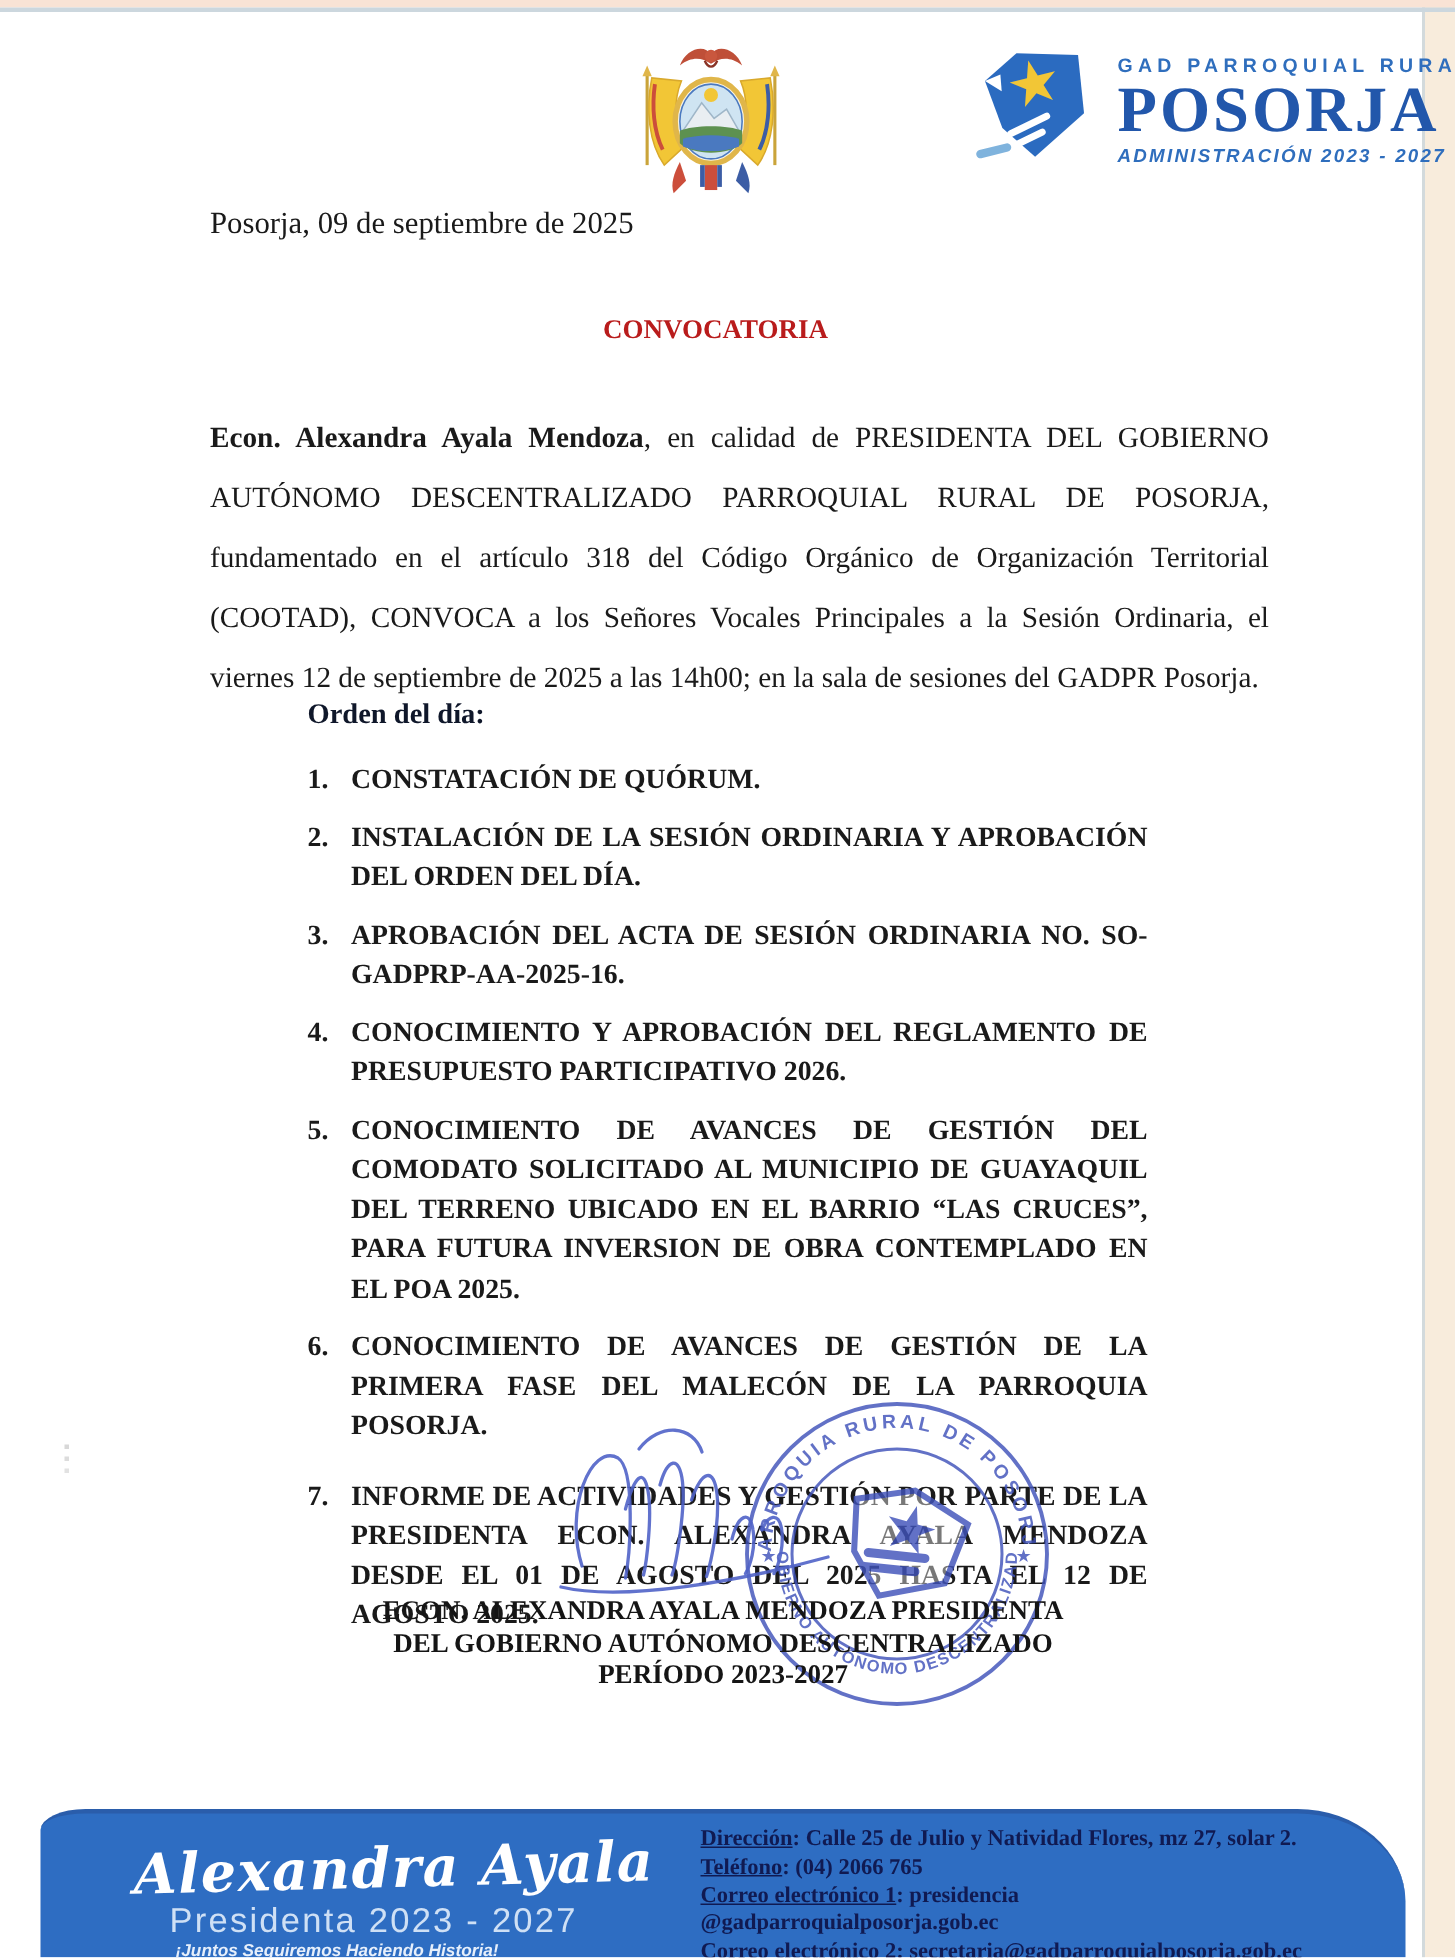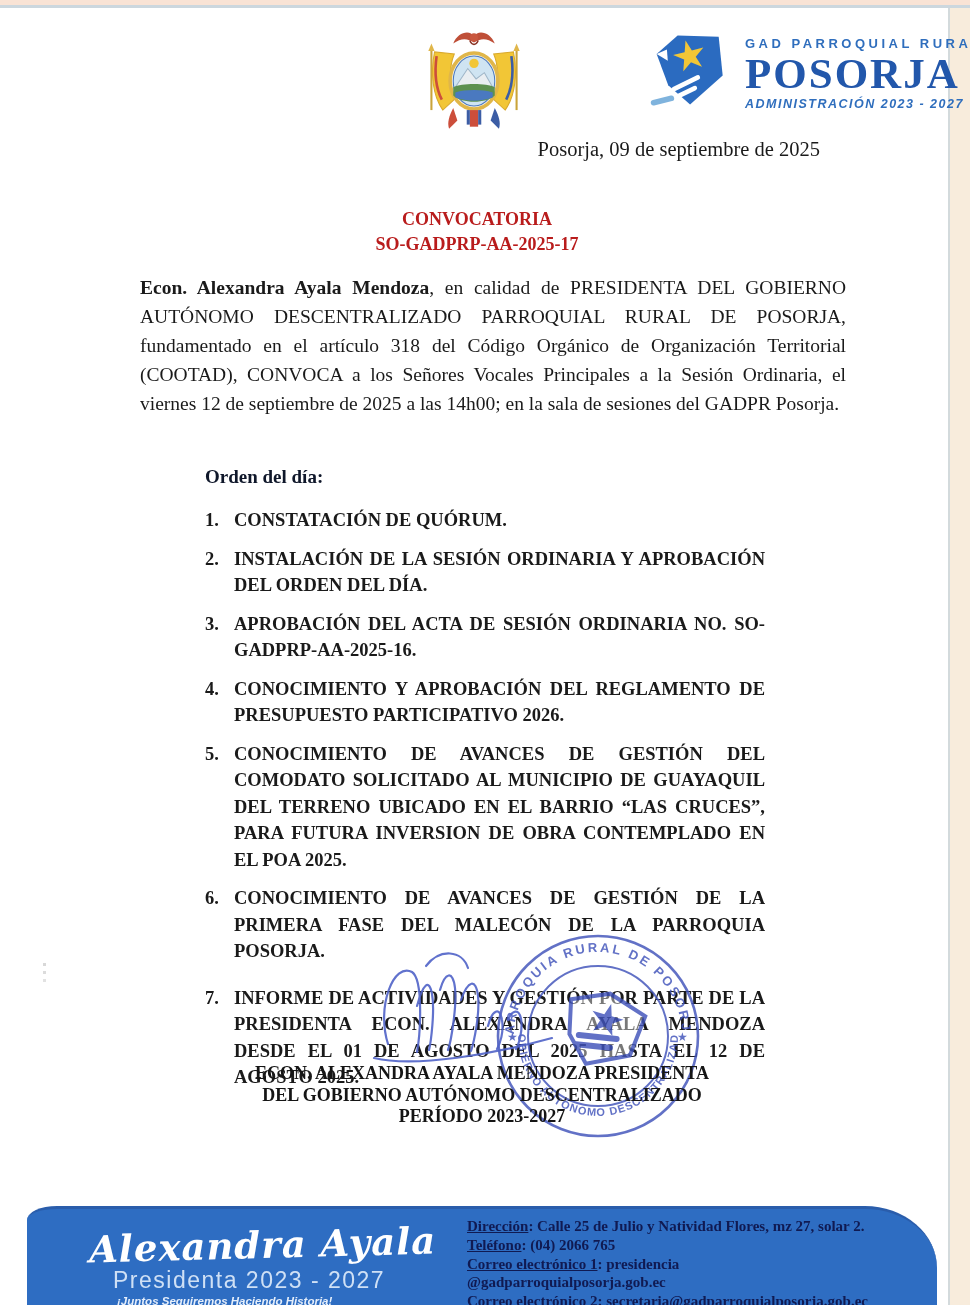--- a/index.html
+++ b/index.html
@@ -13,25 +13,25 @@
 
   
   .coat { position:absolute; left:422px; top:27px; width:104px; height:108px; }
   .logo { position:absolute; left:645px; top:24px; display:flex; align-items:flex-start; }
   .logo-shield { width:92px; height:96px; flex:0 0 auto; }
   .logo-text { margin-left:8px; padding-top:12px; }
   .logo-top { color:#2f6ebd; font-family:"Liberation Sans", sans-serif; font-weight:bold; font-size:13px; letter-spacing:3.5px; white-space:nowrap; }
   .logo-name { color:#2257ab; font-family:"Liberation Serif", serif; font-weight:bold; font-size:43px; letter-spacing:2px; line-height:46px; white-space:nowrap; }
   .logo-sub { color:#2f6ebd; font-family:"Liberation Sans", sans-serif; font-weight:bold; font-style:italic; font-size:12.5px; letter-spacing:1.5px; white-space:nowrap; }
 
-  .date-line { position:absolute; top:138px; left:140px; width:680px; text-align:right; font-size:20.5px; color:#1a1a1a; }
+  .date-line { position:absolute; top:138px; left:140px; width:680px; text-align:left; font-size:20.5px; color:#1a1a1a; }
 
   .doc-title { position:absolute; top:207px; left:140px; width:674px; text-align:center; font-weight:bold; font-size:18px; line-height:24.5px; color:#b91c1c; }
 
-  .intro { position:absolute; top:273px; left:140px; width:706px; font-size:19.5px; line-height:29px; text-align:justify; color:#1a1a1a; }
+  .intro { position:absolute; top:273px; left:140px; width:706px; font-size:19.5px; line-height:40px; text-align:justify; color:#1a1a1a; }
   .intro b { font-weight:bold; }
 
   .agenda-heading { position:absolute; top:466px; left:205px; font-weight:bold; font-size:19px; color:#0f172a; }
 
   .agenda { position:absolute; top:507px; left:205px; width:560px; list-style:none; }
   .agenda li { position:relative; padding-left:29px; font-weight:bold; font-size:18.5px; line-height:26.5px; text-align:justify; color:#1a1a1a; margin-bottom:12px; }
   .agenda li .num { position:absolute; left:0; top:0; }
   .agenda li.gap-before { margin-top:20px; }
   .stamp { position:absolute; left:492px; top:930px; width:212px; height:212px; opacity:.82; }
   .signature { position:absolute; left:368px; top:944px; width:190px; height:152px; opacity:.9; }
@@ -102,21 +102,20 @@
       <div class="logo-top">GAD PARROQUIAL RURAL</div>
       <div class="logo-name">POSORJA</div>
       <div class="logo-sub">ADMINISTRACIÓN 2023 - 2027</div>
     </div>
   </div>
 
   <div class="date-line">Posorja, 09 de septiembre de 2025</div>
 
   <div class="doc-title">
     <div>CONVOCATORIA</div>
-    <div>SO-GADPRP-AA-2025-17</div>
   </div>
 
   <p class="intro"><b>Econ. Alexandra Ayala Mendoza</b><span>, en calidad de PRESIDENTA DEL GOBIERNO AUTÓNOMO DESCENTRALIZADO PARROQUIAL RURAL DE POSORJA, fundamentado en el artículo 318 del Código Orgánico de Organización Territorial (COOTAD), CONVOCA a los Señores Vocales Principales a la Sesión Ordinaria, el viernes 12 de septiembre de 2025 a las 14h00; en la sala de sesiones del GADPR Posorja.</span></p>
 
   <div class="agenda-heading">Orden del día:</div>
 
   <ol class="agenda">
     <li><span class="num">1.</span><span>CONSTATACIÓN DE QUÓRUM.</span></li>
     <li><span class="num">2.</span><span>INSTALACIÓN DE LA SESIÓN ORDINARIA Y APROBACIÓN DEL ORDEN DEL DÍA.</span></li>
     <li><span class="num">3.</span><span>APROBACIÓN DEL ACTA DE SESIÓN ORDINARIA NO. SO-GADPRP-AA-2025-16.</span></li>

